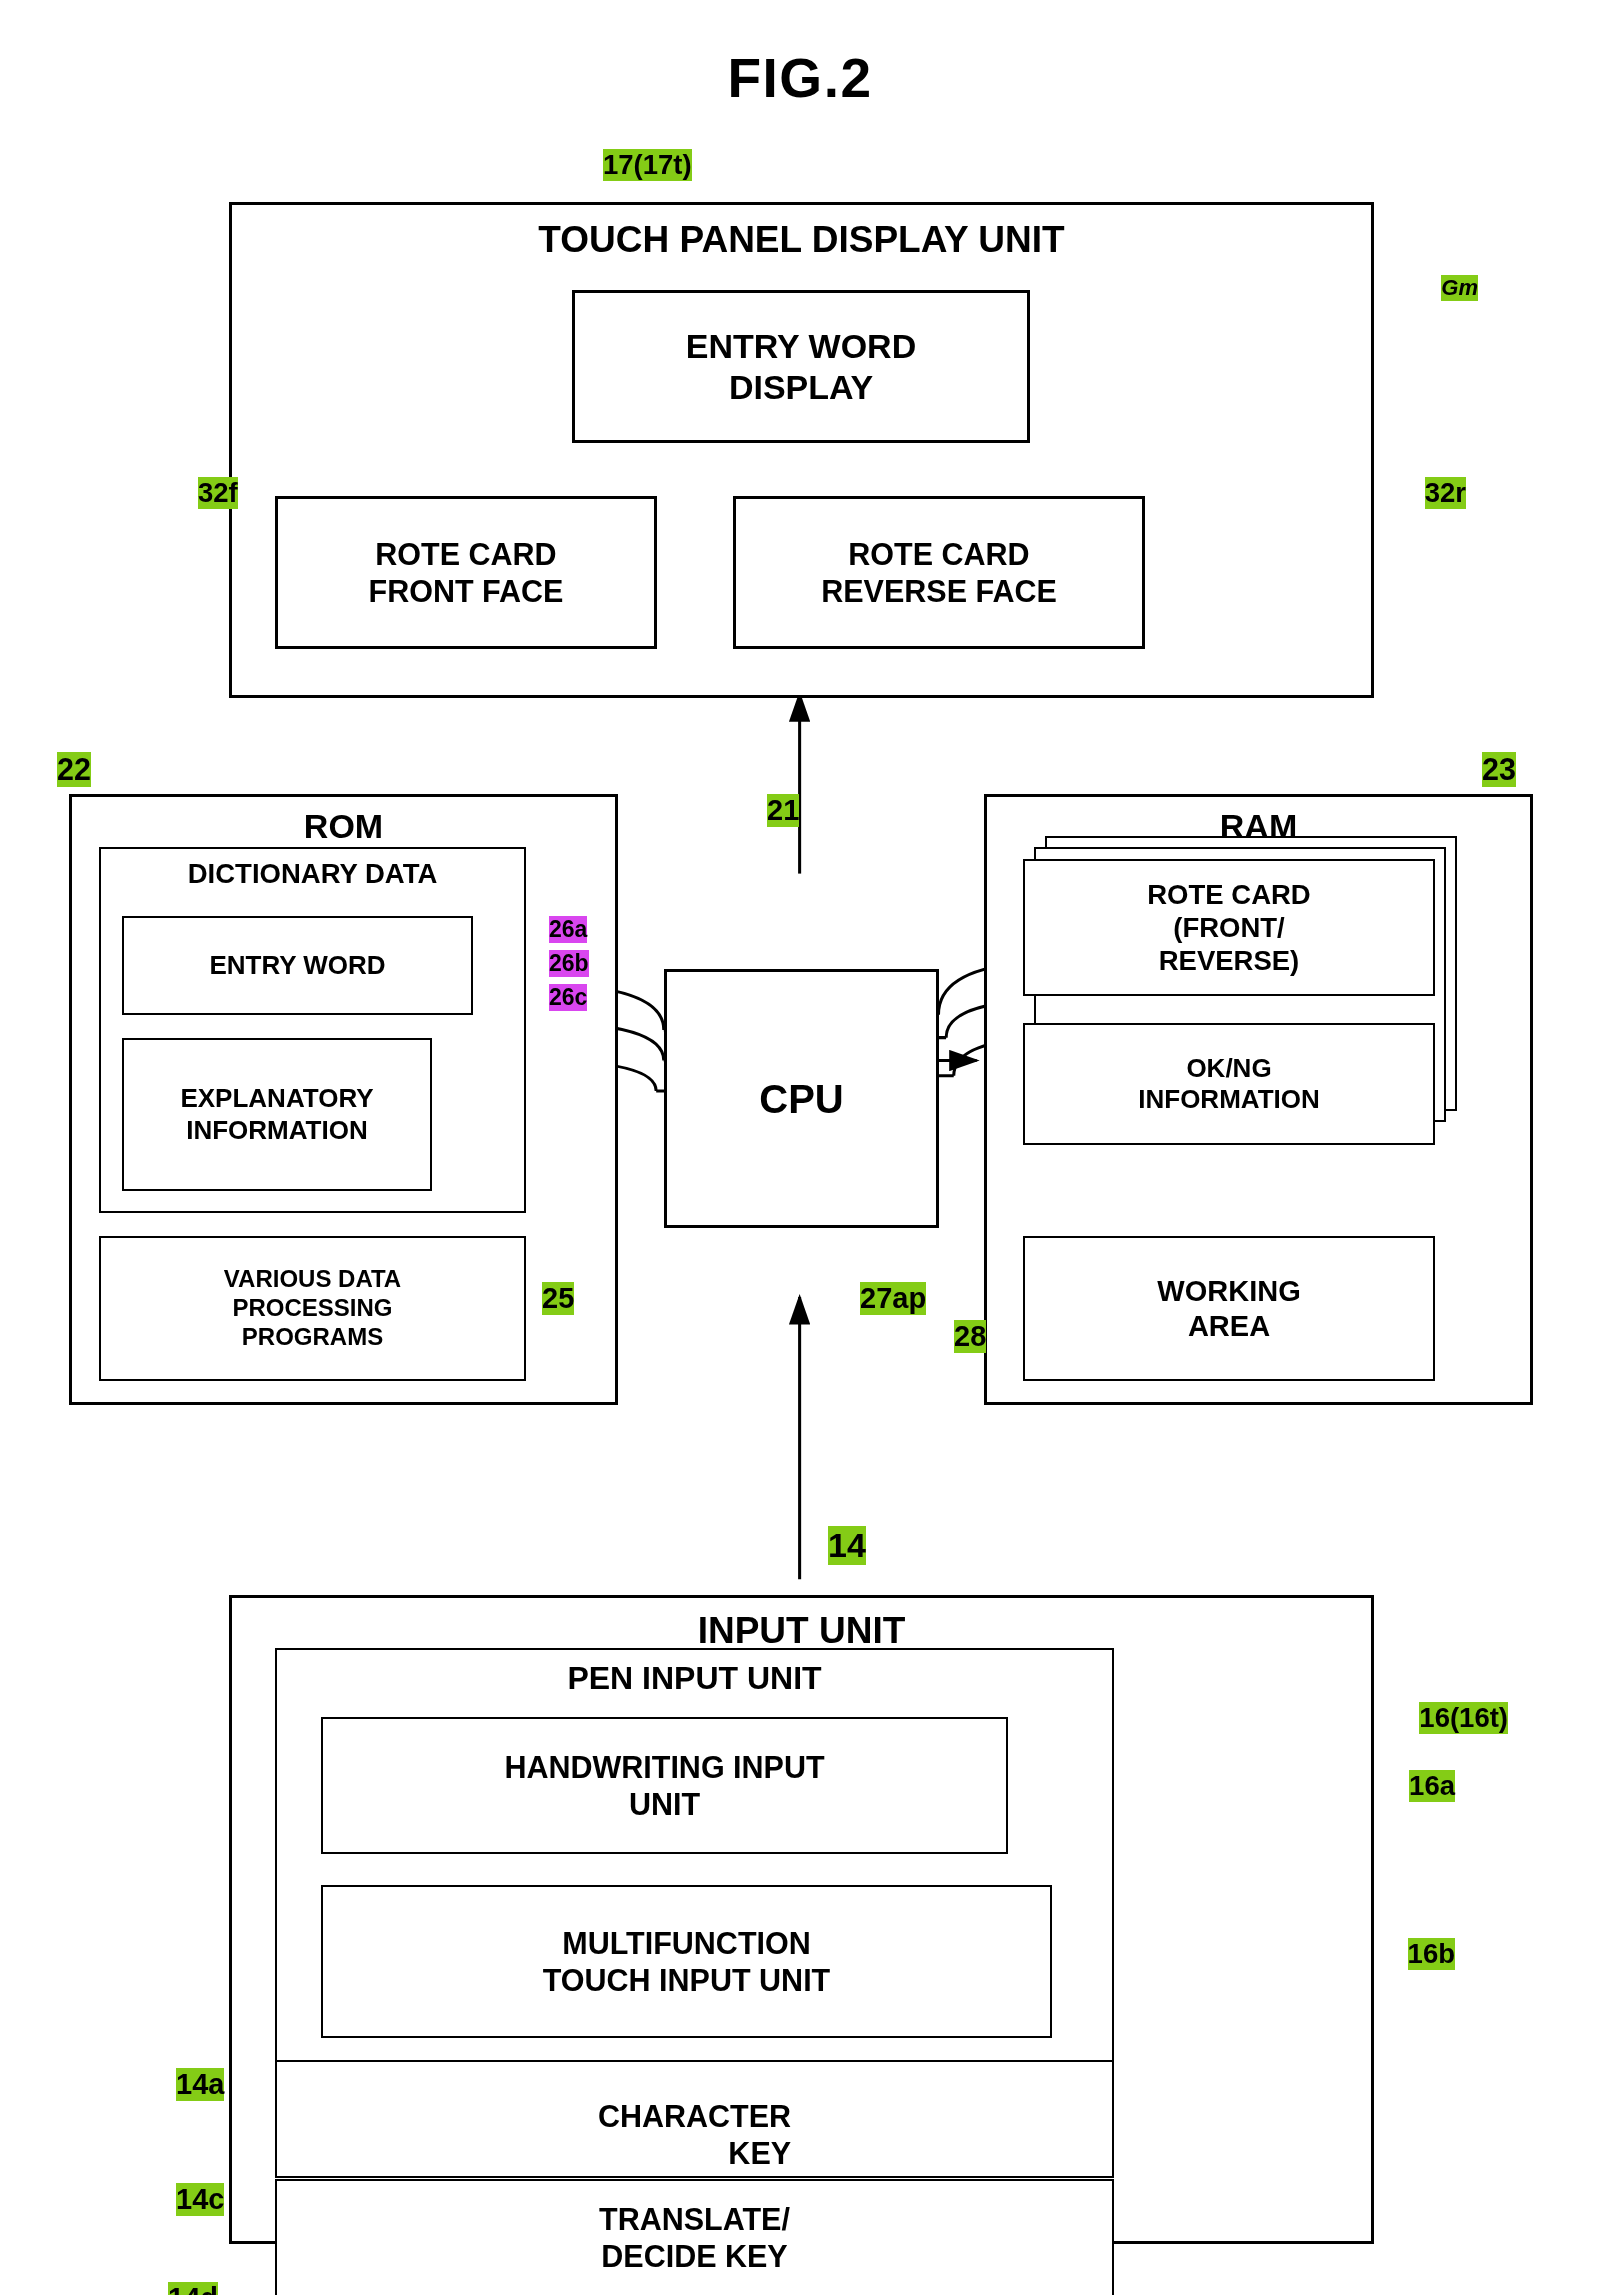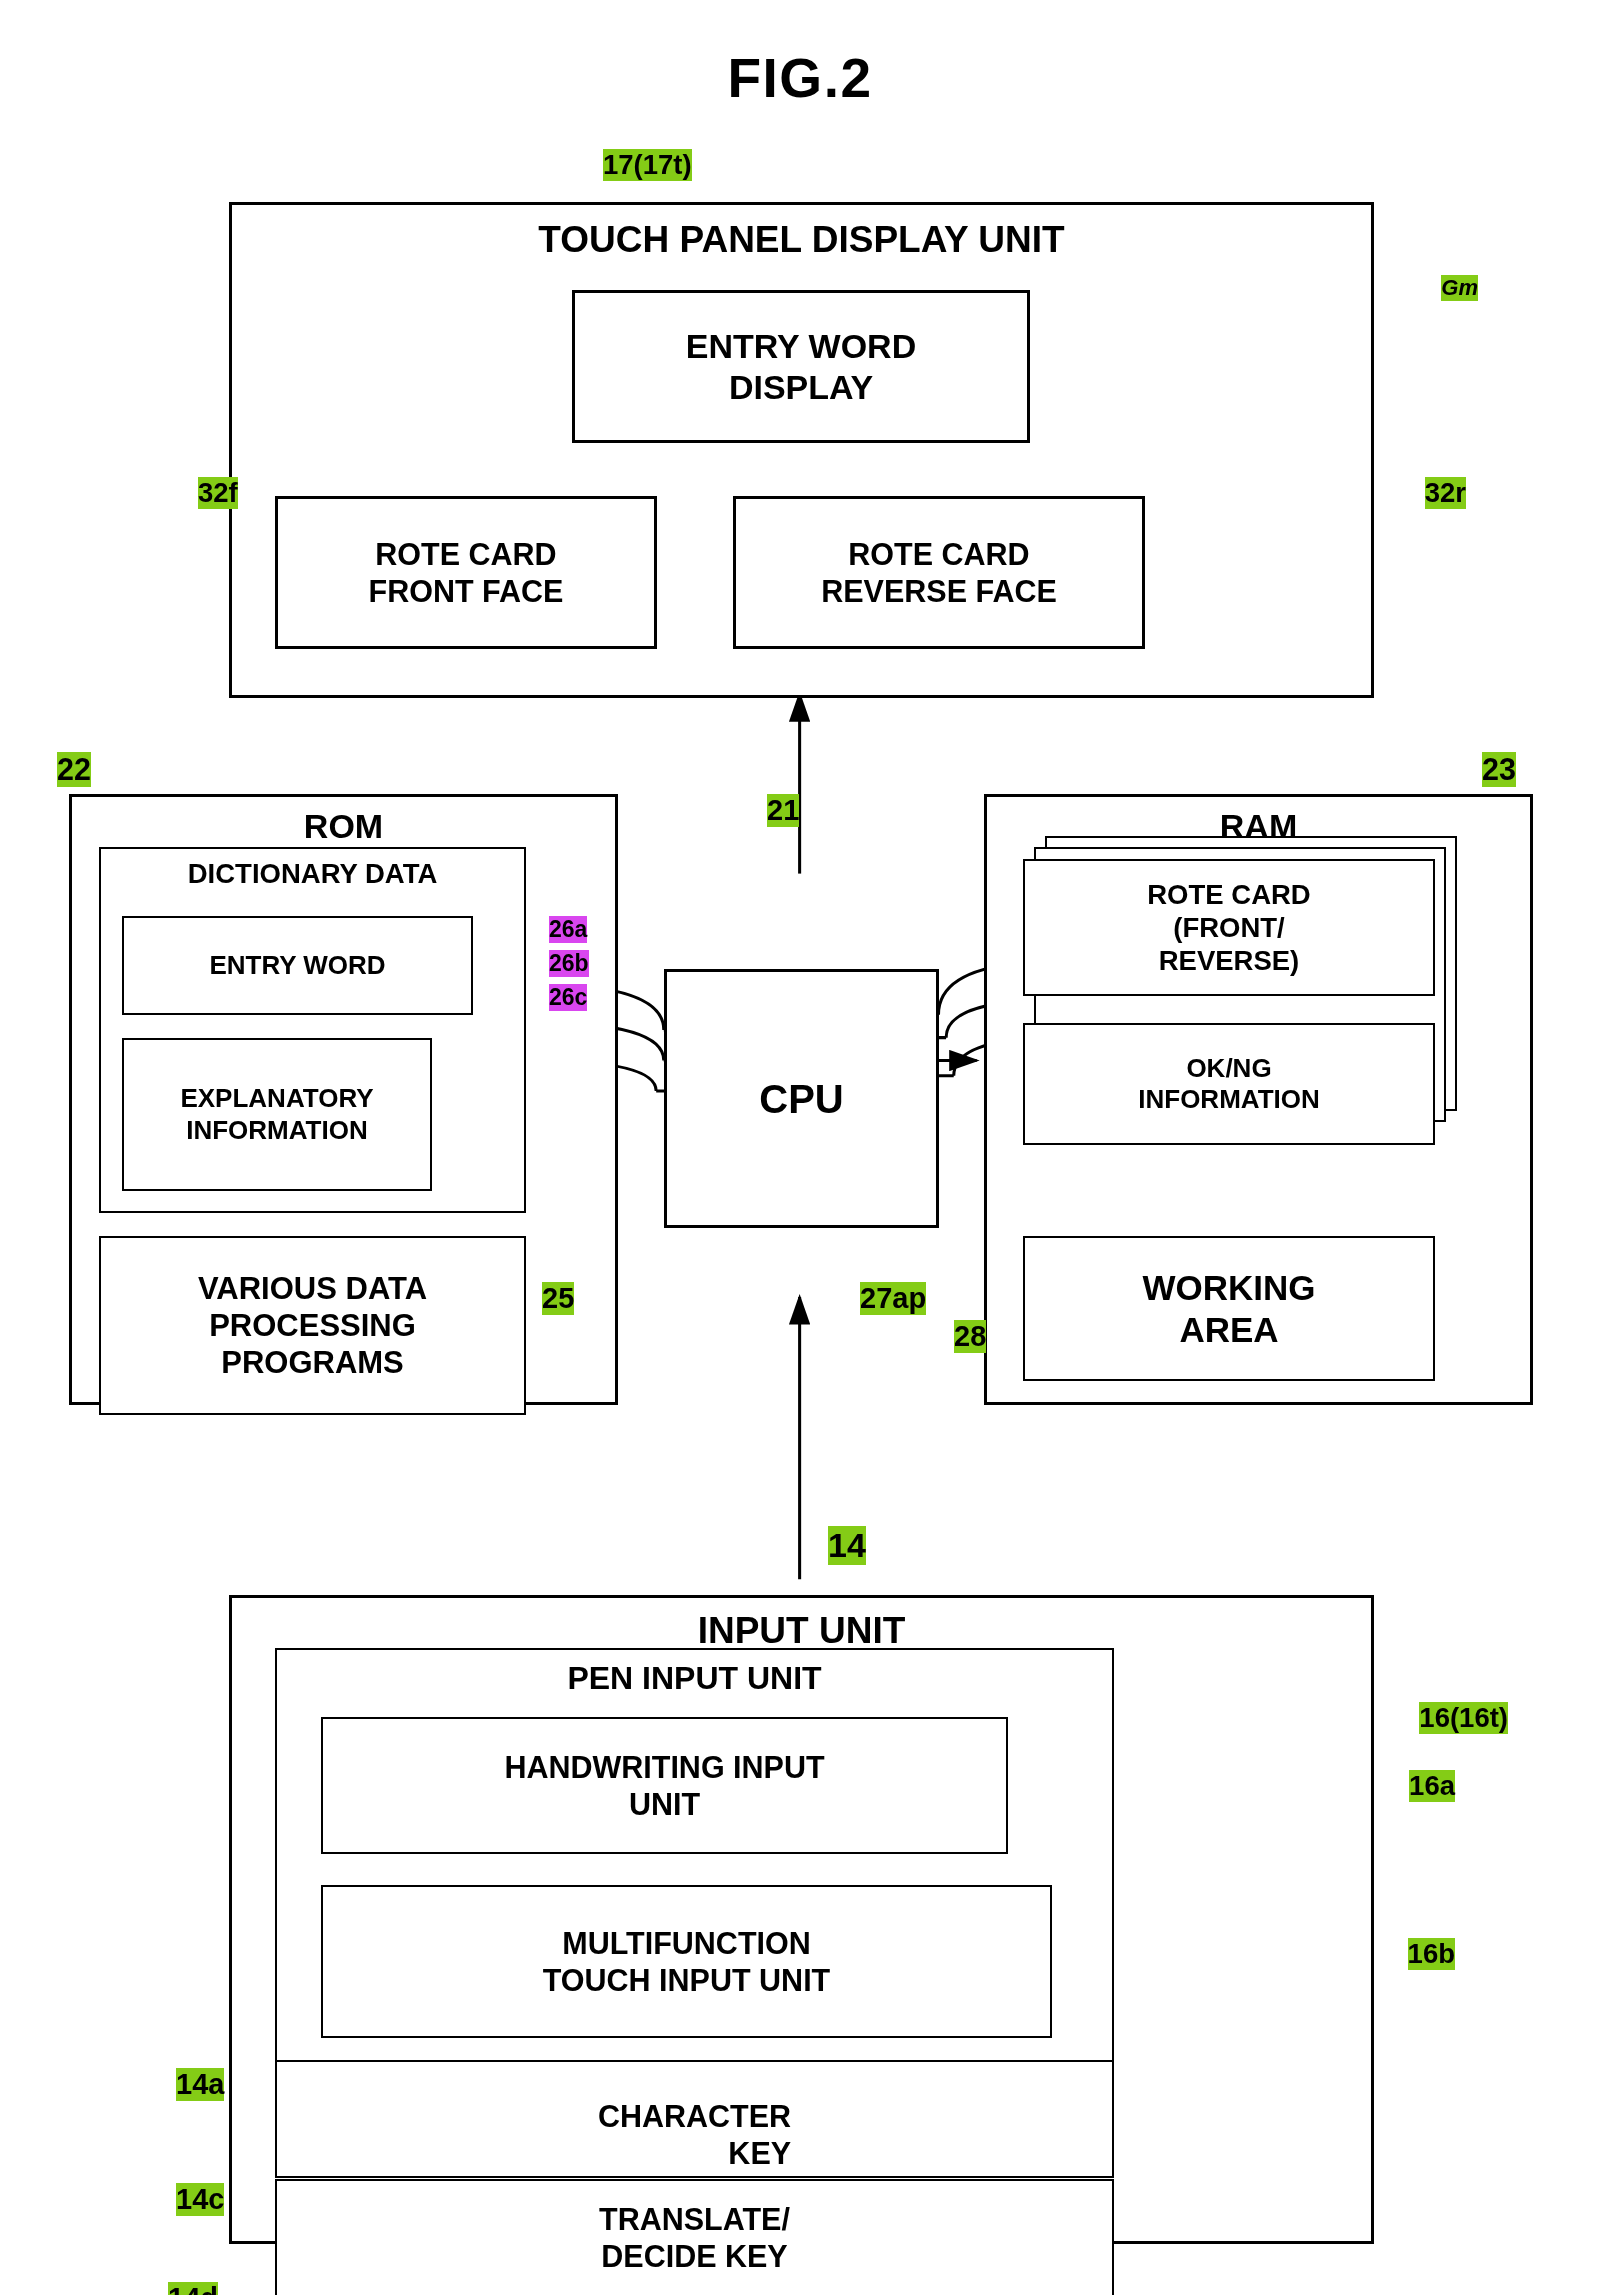--- a/index.html
+++ b/index.html
@@ -176,21 +176,21 @@
 
   <div class="box-thin" style="top: 916px; left: 122px; width: 351px; height: 99px; font-size: 26px;">
     <span>ENTRY WORD</span>
   </div>
 
   <div class="box-thin" style="top: 1038px; left: 122px; width: 310px; height: 153px; font-size: 26px;">
     <span style="white-space: pre-line; text-align:center;">EXPLANATORY
 INFORMATION</span>
   </div>
 
-  <div class="box-thin" style="top: 1236px; left: 99px; width: 427px; height: 179px; font-size: 31px;">
+  <div class="box-thin" style="top: 1236px; left: 99px; width: 427px; height: 145px; font-size: 24px;">
     <span style="white-space: pre-line; text-align:center;">VARIOUS DATA
 PROCESSING
 PROGRAMS</span>
   </div>
 
   <div class="label-sm" style="top: 916px; left: 549px;">26a</div>
   <div class="label-sm" style="top: 950px; left: 549px;">26b</div>
   <div class="label-sm" style="top: 984px; left: 549px;">26c</div>
 
   <div class="label" style="top: 794px; left: 767px; font-size: 29px;">21</div>
@@ -214,21 +214,21 @@
     <span style="white-space: pre-line; text-align:center;">ROTE CARD
 (FRONT/
 REVERSE)</span>
   </div>
 
   <div class="box-thin" style="top: 1023px; left: 1023px; width: 412px; height: 122px; font-size: 26px; z-index:3;">
     <span style="white-space: pre-line; text-align:center;">OK/NG
 INFORMATION</span>
   </div>
 
-  <div class="box-thin" style="top: 1236px; left: 1023px; width: 412px; height: 145px; font-size: 35px;">
+  <div class="box-thin" style="top: 1236px; left: 1023px; width: 412px; height: 145px; font-size: 29px;">
     <span style="white-space: pre-line; text-align:center;">WORKING
 AREA</span>
   </div>
 
   <div class="label" style="top: 1282px; left: 542px; font-size: 29px;">25</div>
 
   <div class="label" style="top: 1282px; left: 860px; font-size: 29px; text-align: center;">27ap</div>
 
   <div class="label" style="top: 1320px; left: 954px; font-size: 29px;">28</div>
 

